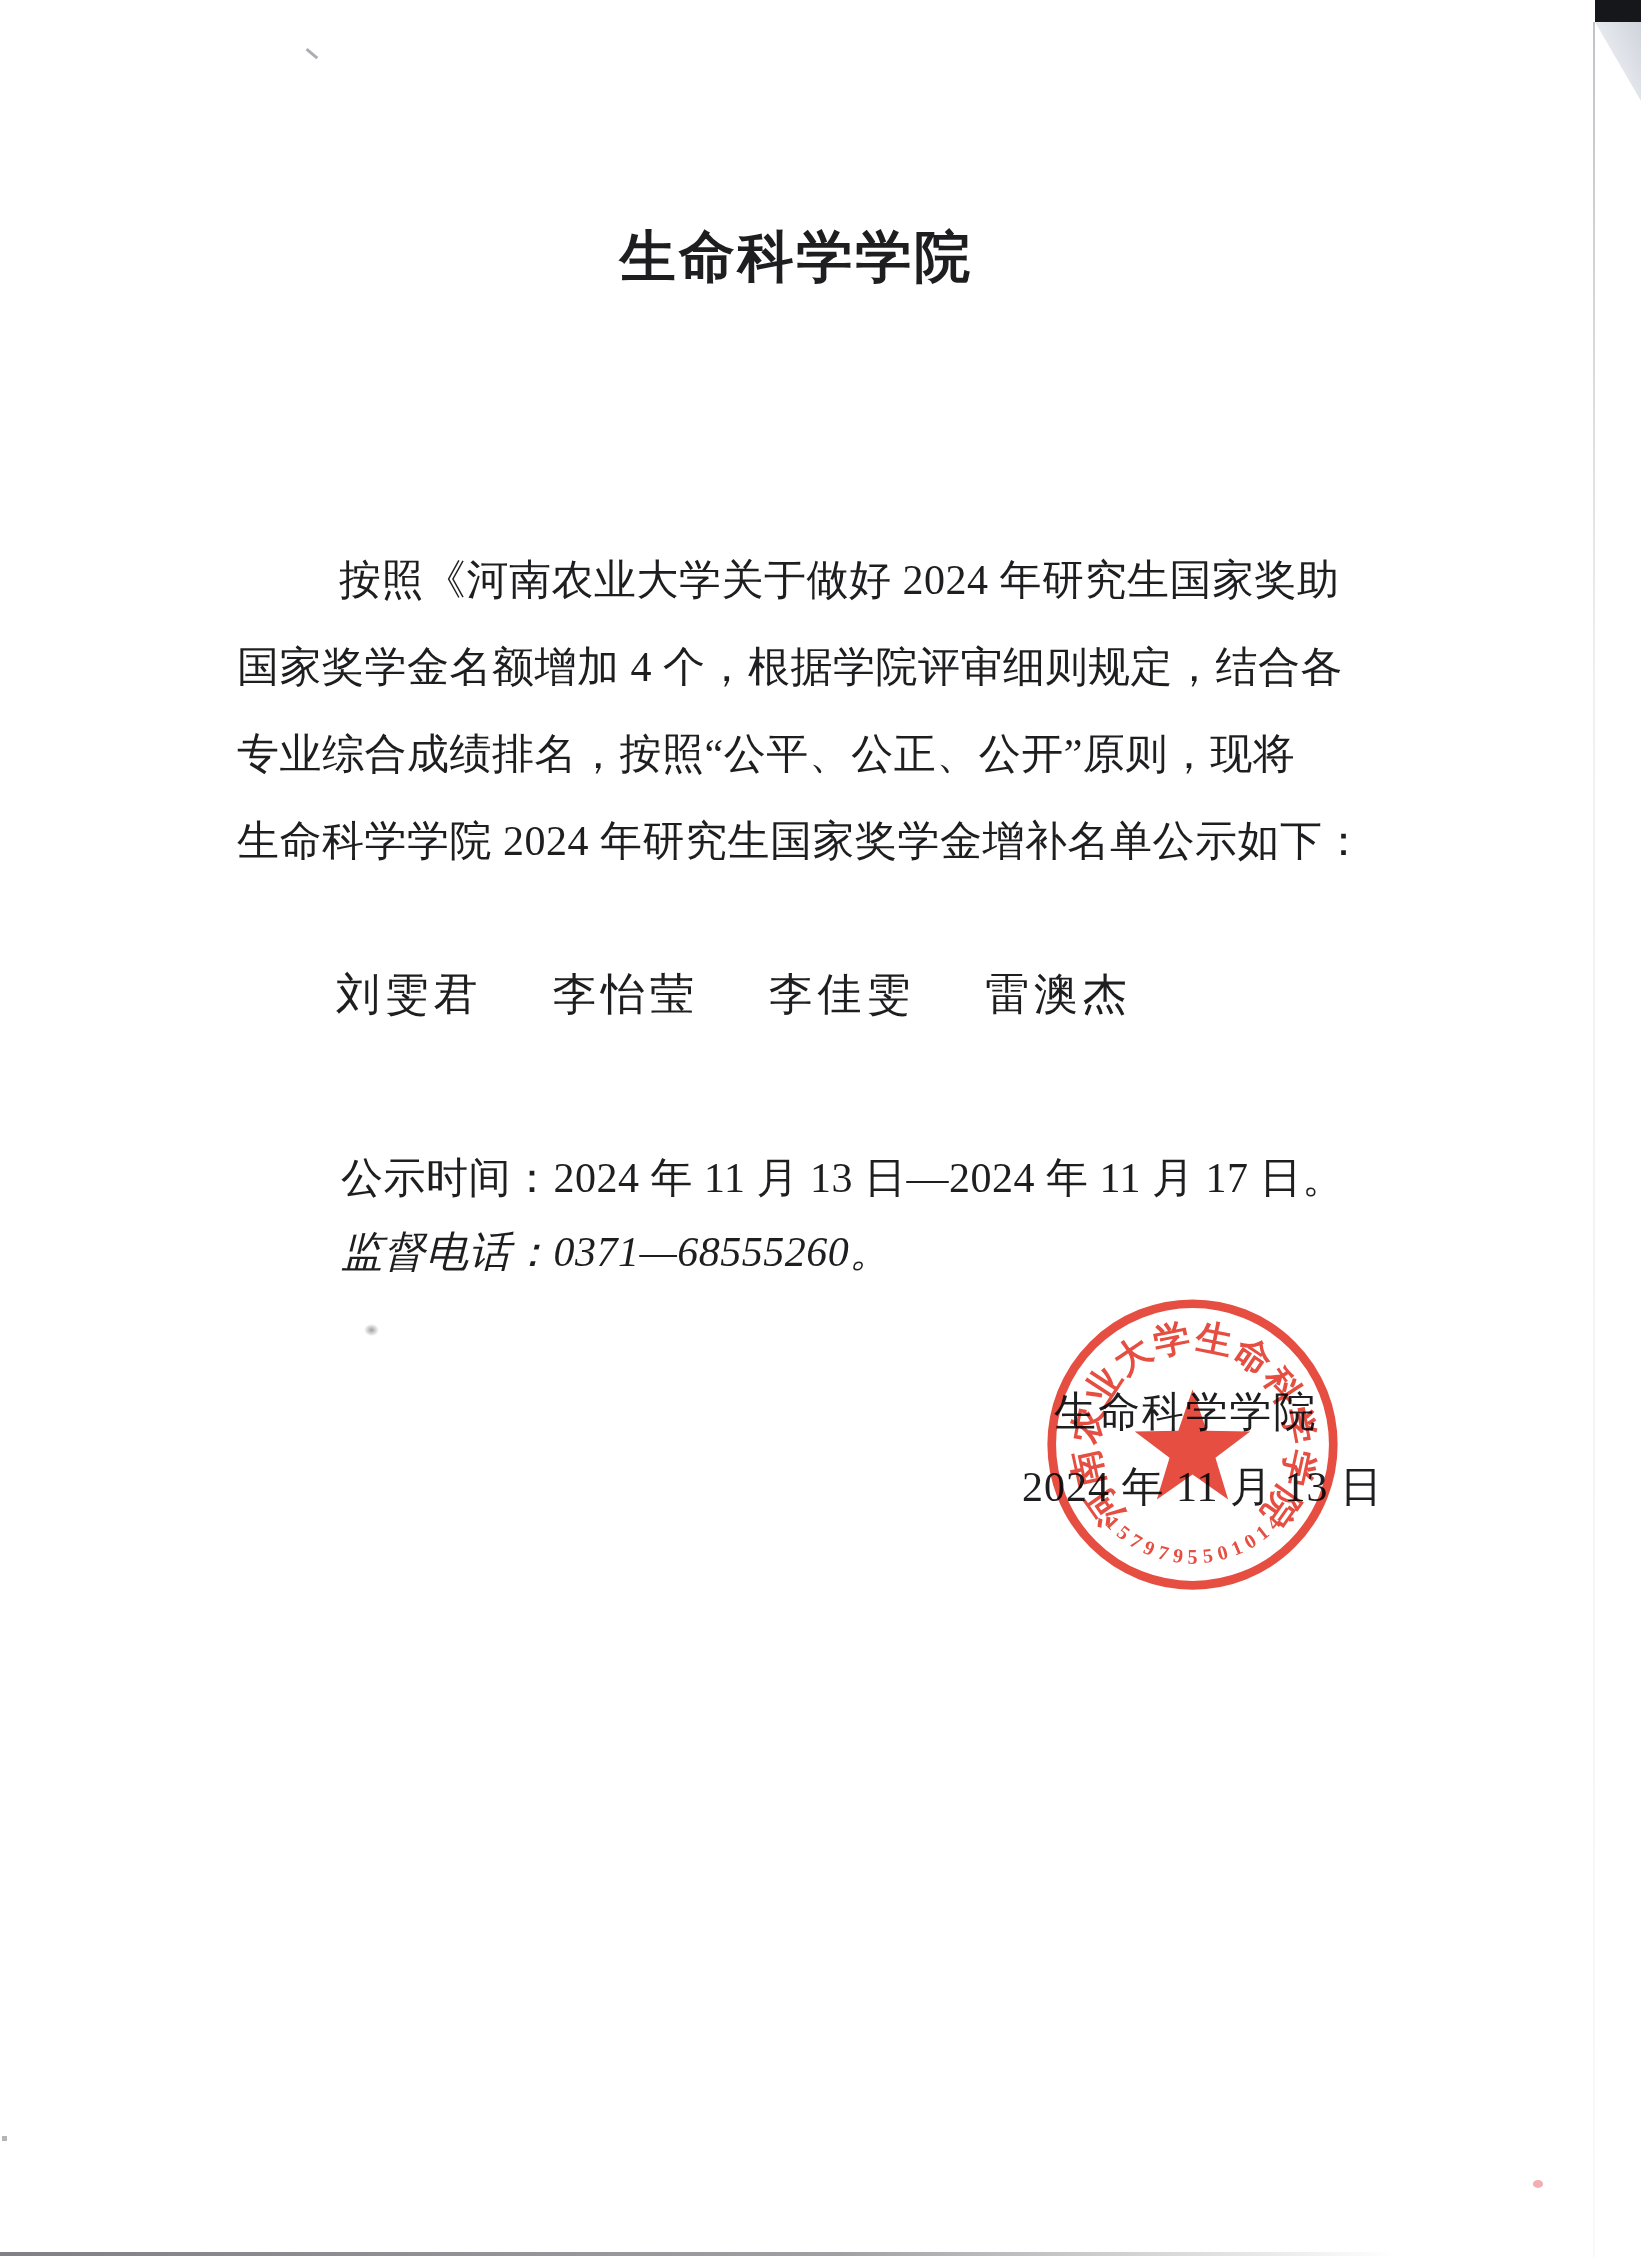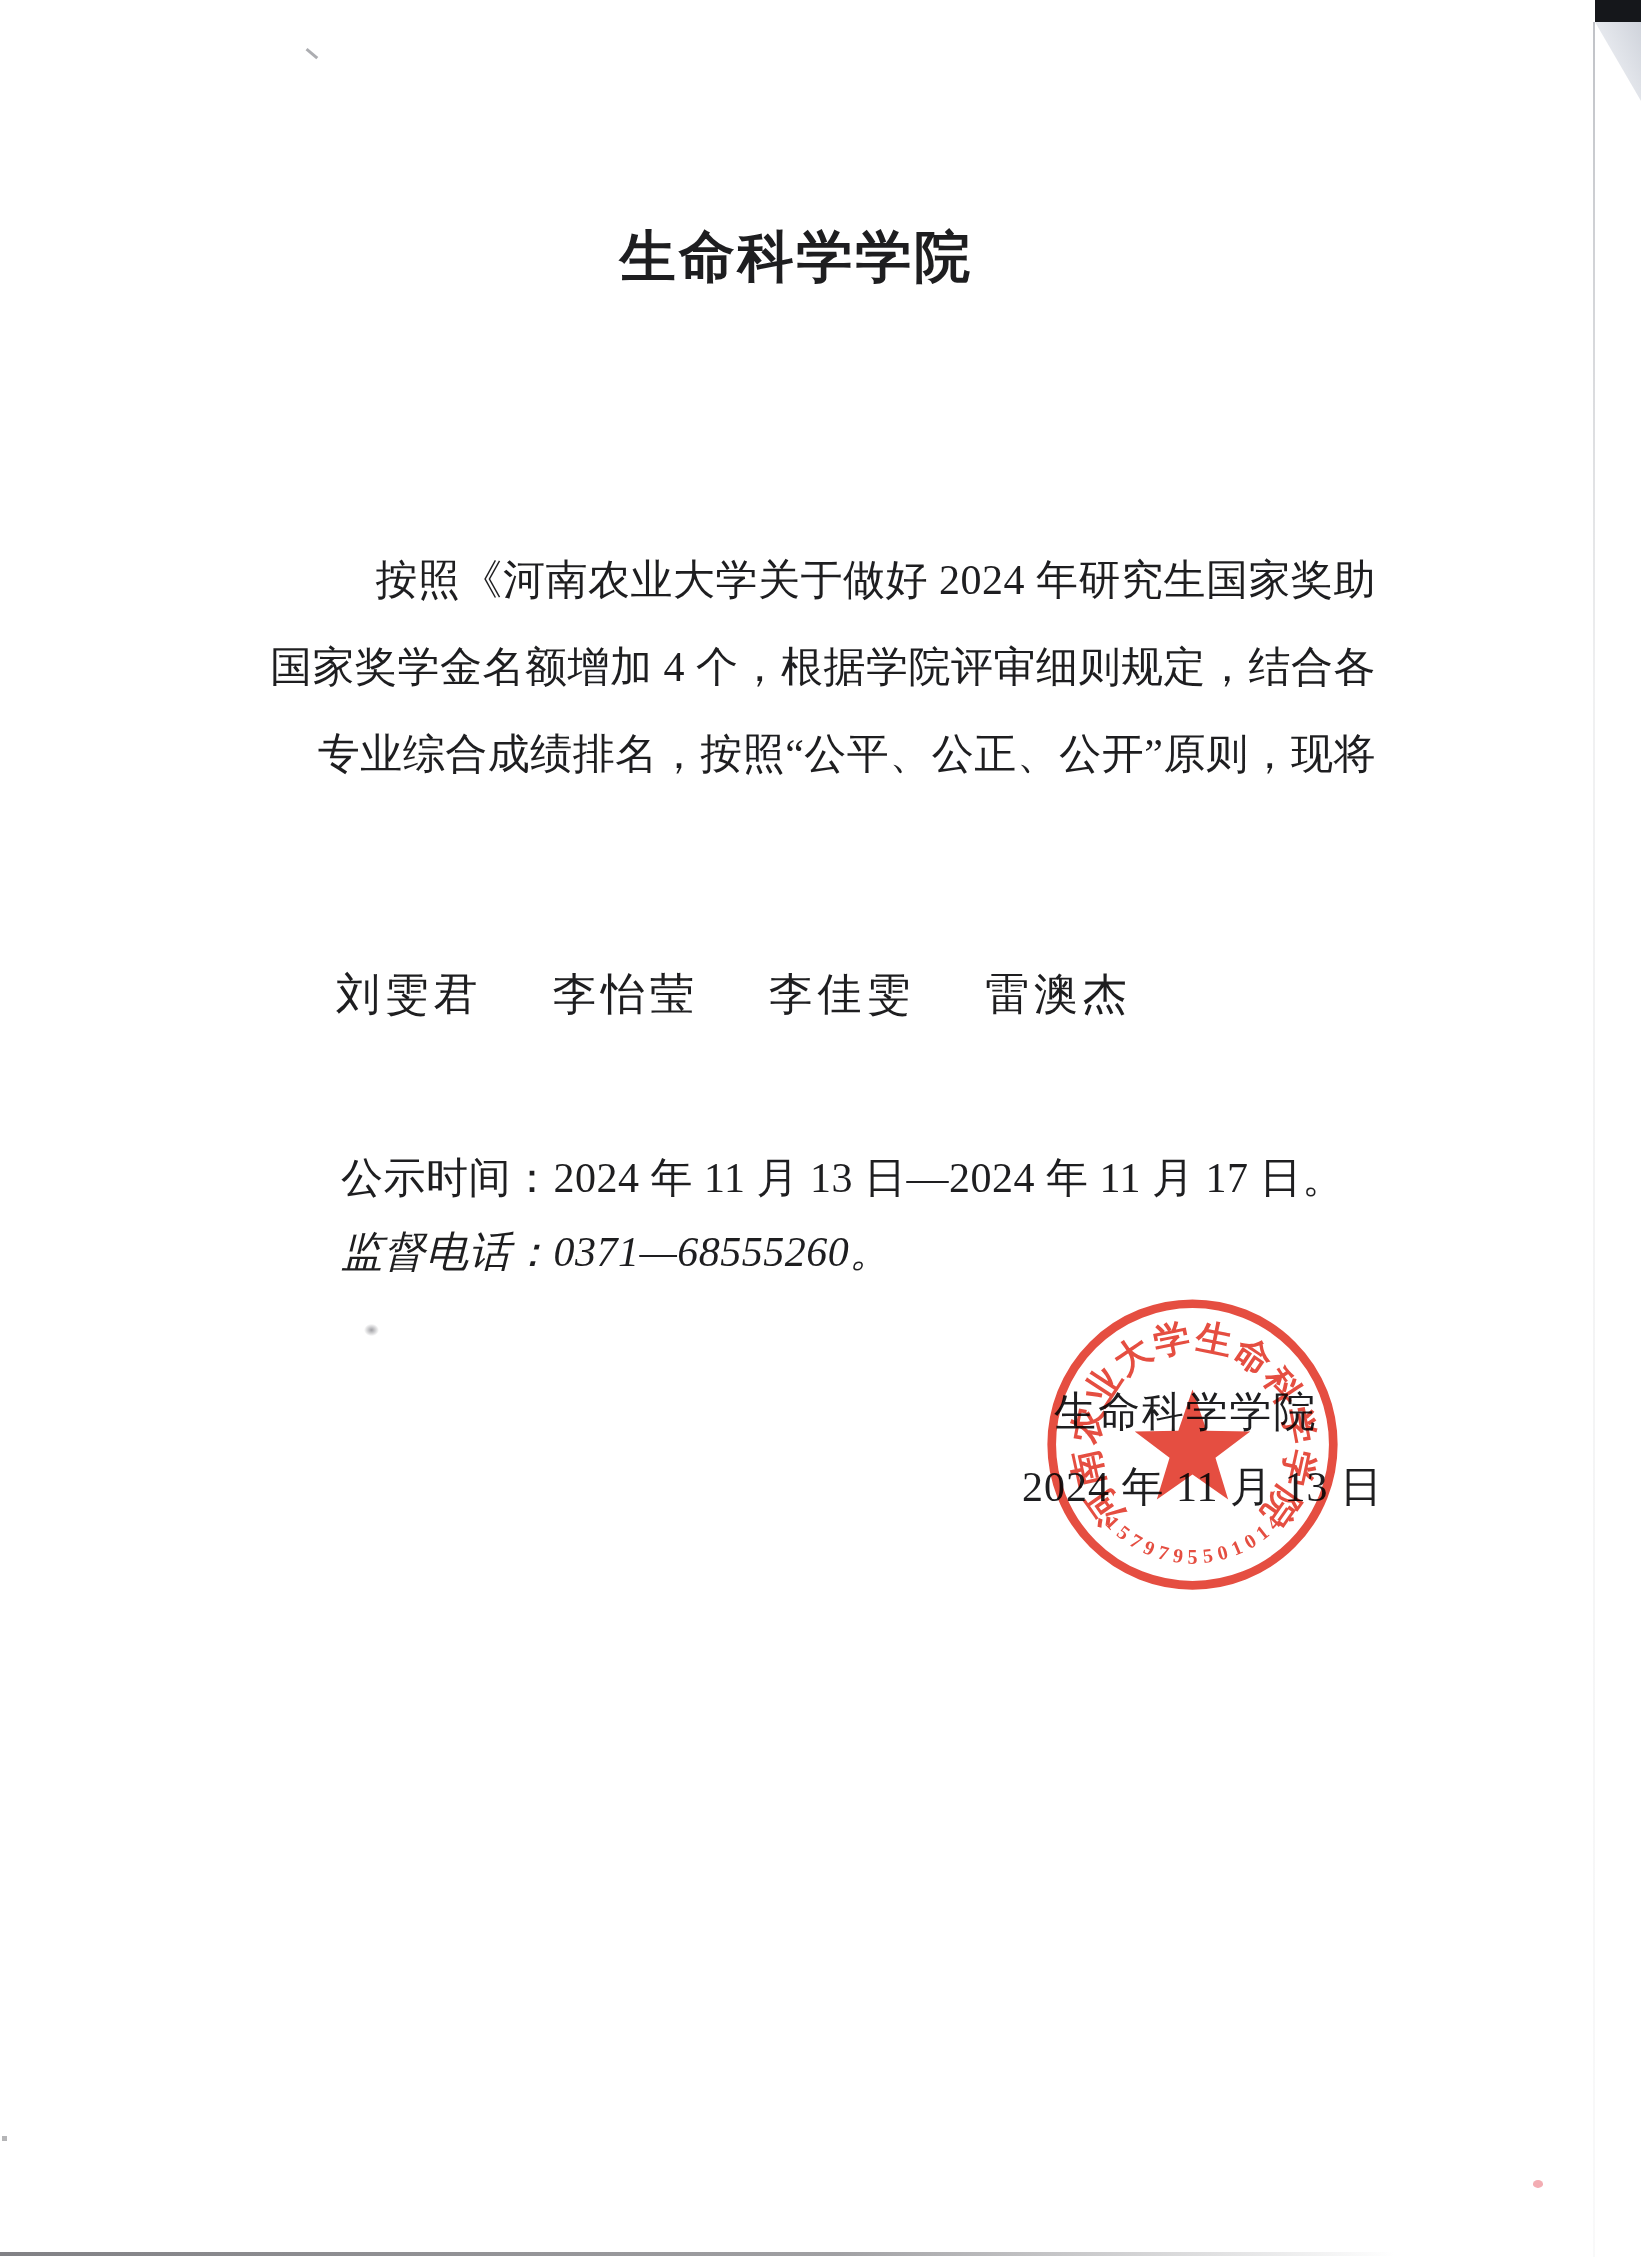--- a/index.html
+++ b/index.html
@@ -38,21 +38,20 @@
     position: absolute;
     left: 237px; top: 537px;
     width: 1139px;
     font-size: 42px;
     letter-spacing: 0.5px;
   }
   .para-line {
     height: 87px;
     line-height: 87px;
     white-space: pre;
-    text-align: right;
   }
   .para-line:first-child { text-indent: 102px; }
   .names {
     position: absolute;
     left: 336px; top: 964px;
     display: flex;
     gap: 70px;
     font-size: 44px;
     letter-spacing: 4.8px;
     line-height: 62px;
@@ -145,20 +144,21 @@
 
 <div class="page" style="color: rgb(30, 30, 32); background: #ffffff;">
 
   <div class="doc-title">生命科学学院</div>
 
 
   <div class="paragraph">
       <div class="para-line">按照《河南农业大学关于做好 2024 年研究生国家奖助</div>
       <div class="para-line">国家奖学金名额增加 4 个，根据学院评审细则规定，结合各</div>
       <div class="para-line">专业综合成绩排名，按照“公平、公正、公开”原则，现将</div>
+      <div class="para-line">生命科学学院 2024 年研究生国家奖学金增补名单公示如下：</div>
     </div>
 
   <div class="names">
       <span class="name">刘雯君</span>
       <span class="name">李怡莹</span>
       <span class="name">李佳雯</span>
       <span class="name">雷澳杰</span>
     </div>
 
   <div class="info-line publicity">公示时间：2024 年 11 月 13 日—2024 年 11 月 17 日。</div>

